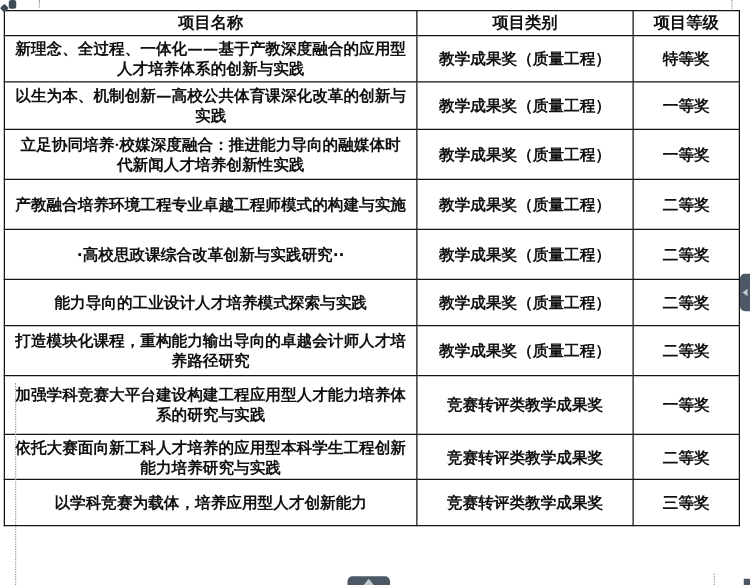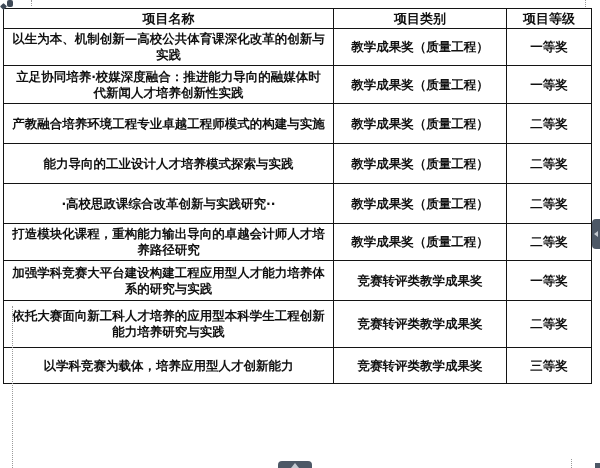--- a/index.html
+++ b/index.html
@@ -91,41 +91,46 @@
     </colgroup>
   <thead>
     <tr>
       <th>项目名称</th>
       <th>项目类别</th>
       <th>项目等级</th>
     </tr>
   </thead>
   <tbody>
     <tr>
+      <td>新理念、全过程、一体化——基于产教深度融合的应用型人才培养体系的创新与实践</td>
+      <td>教学成果奖（质量工程）</td>
+      <td>特等奖</td>
+    </tr>
+    <tr>
       <td>以生为本、机制创新—高校公共体育课深化改革的创新与实践</td>
       <td>教学成果奖（质量工程）</td>
       <td>一等奖</td>
     </tr>
     <tr>
       <td>立足协同培养·校媒深度融合：推进能力导向的融媒体时代新闻人才培养创新性实践</td>
       <td>教学成果奖（质量工程）</td>
       <td>一等奖</td>
     </tr>
     <tr>
       <td>产教融合培养环境工程专业卓越工程师模式的构建与实施</td>
       <td>教学成果奖（质量工程）</td>
       <td>二等奖</td>
     </tr>
     <tr>
-      <td>能力导向的工业设计人才培养模式探索与实践</td>
+      <td>·高校思政课综合改革创新与实践研究··</td>
       <td>教学成果奖（质量工程）</td>
       <td>二等奖</td>
     </tr>
     <tr>
-      <td>·高校思政课综合改革创新与实践研究··</td>
+      <td>能力导向的工业设计人才培养模式探索与实践</td>
       <td>教学成果奖（质量工程）</td>
       <td>二等奖</td>
     </tr>
     <tr>
       <td>打造模块化课程，重构能力输出导向的卓越会计师人才培养路径研究</td>
       <td>教学成果奖（质量工程）</td>
       <td>二等奖</td>
     </tr>
     <tr>
       <td>加强学科竞赛大平台建设构建工程应用型人才能力培养体系的研究与实践</td>

